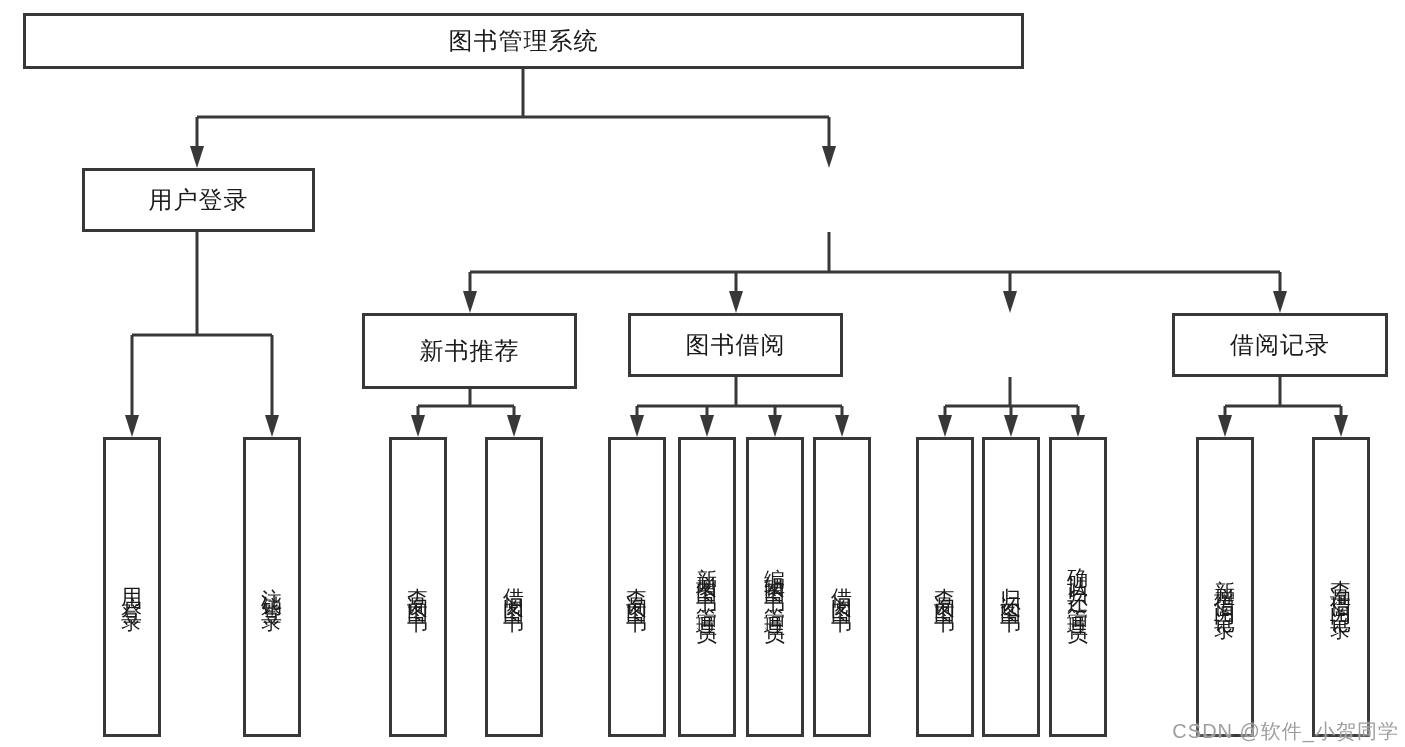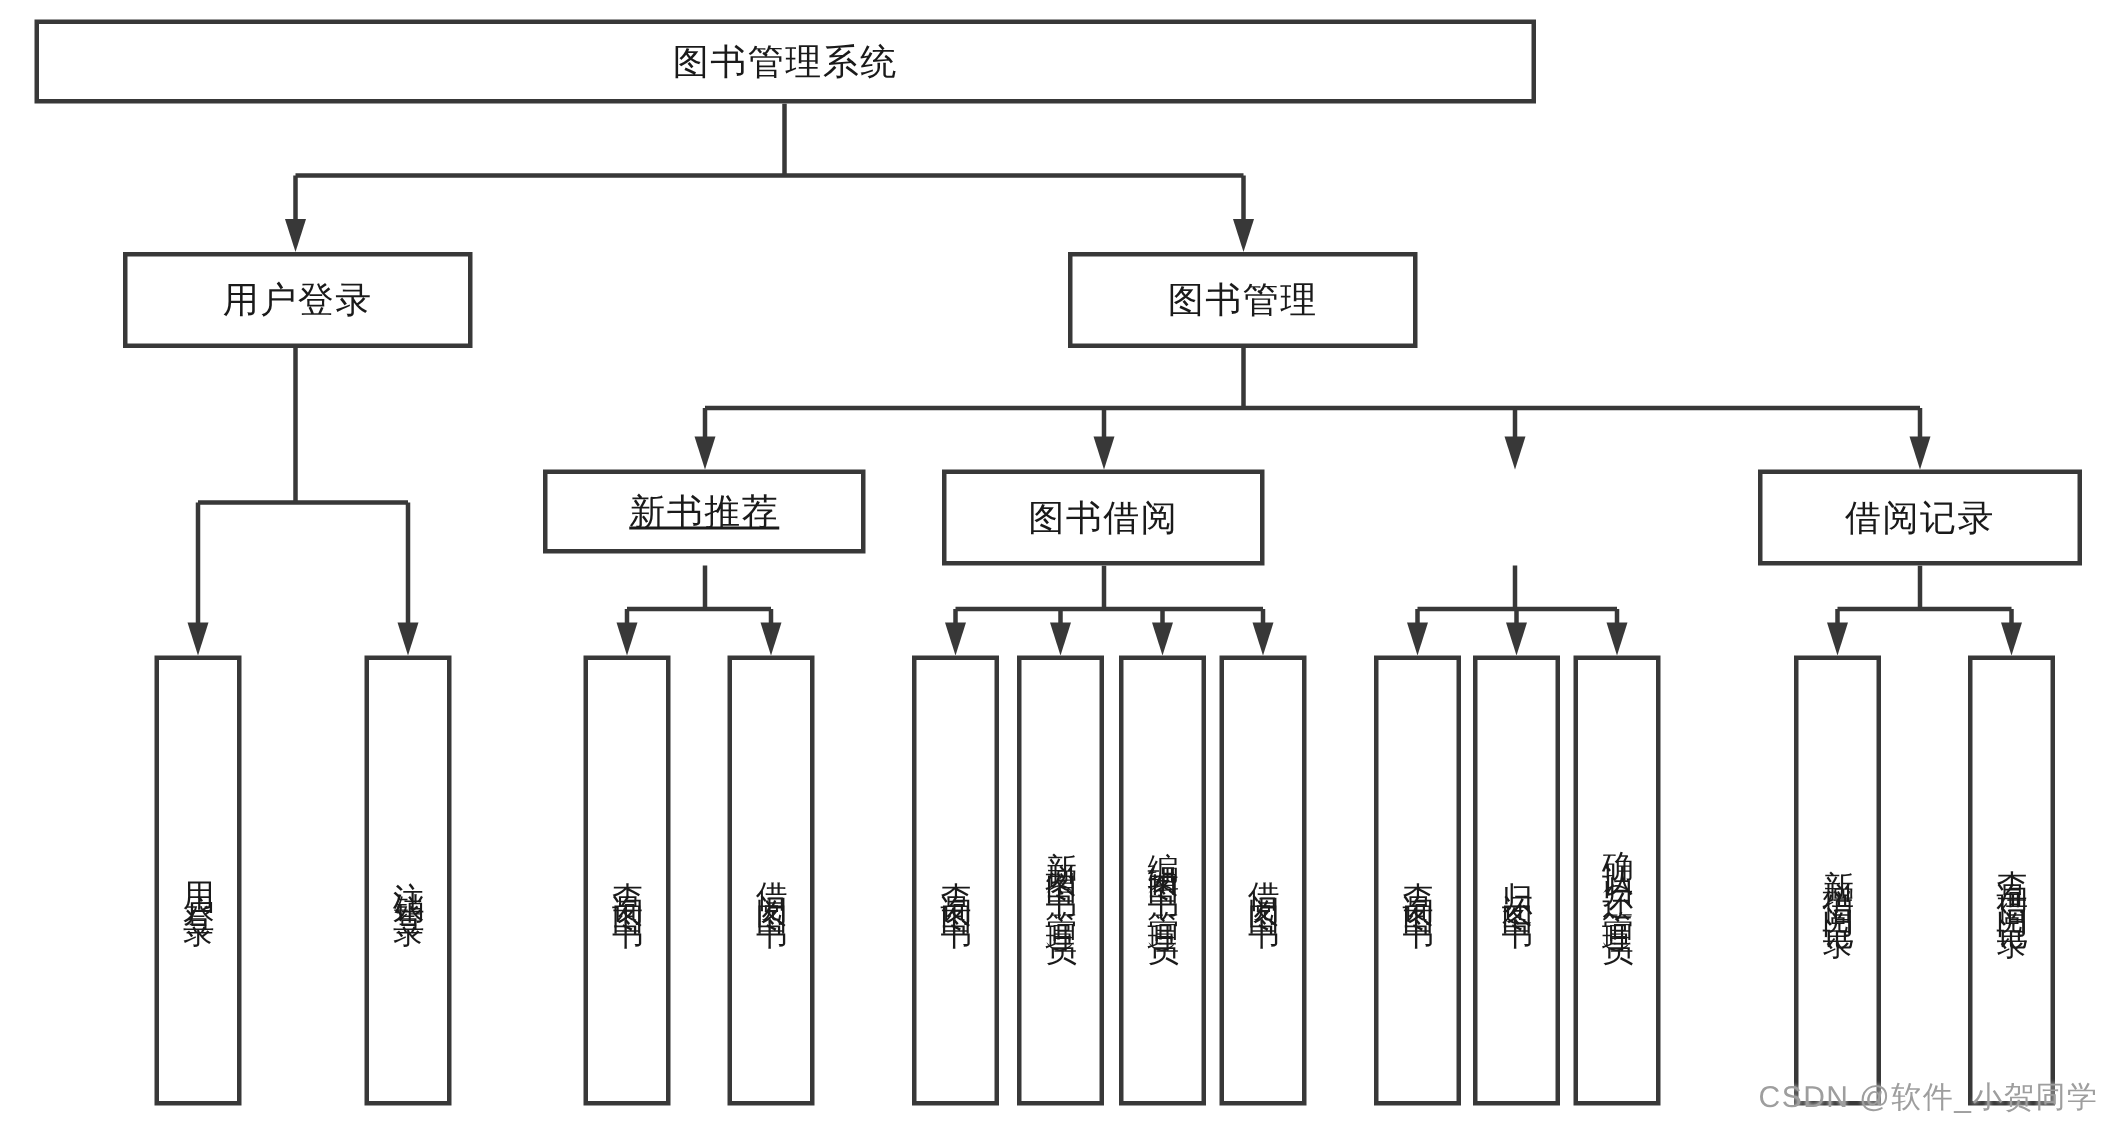--- a/index.html
+++ b/index.html
@@ -41,21 +41,21 @@
     text-orientation: mixed;
     letter-spacing: 8px;
     line-height: 1;
     white-space: nowrap;
   }
 
   
   .b-root { left: 23px;  top: 13px;  width: 1001px; height: 56px; }
   .b-l2a  { left: 82px;  top: 168px; width: 233px;  height: 64px; }
   .b-l2b  { left: 712px; top: 168px; width: 233px;  height: 64px; }
-  .b-l3a  { left: 362px; top: 313px; width: 215px;  height: 56px; text-decoration: underline; }
+  .b-l3a  { left: 362px; top: 313px; width: 215px;  height: 76px; }
   .b-l3b  { left: 628px; top: 313px; width: 215px;  height: 64px; font-family: Liberation Serif, serif; }
   .b-l3c  { left: 902px; top: 313px; width: 216px;  height: 64px; }
   .b-l3d  { left: 1172px;top: 313px; width: 216px;  height: 64px; }
 
   
   .v1  { left: 103px; }
   .v2  { left: 243px; }
   .v3  { left: 389px; }
   .v4  { left: 485px; }
   .v5  { left: 608px; }
@@ -123,23 +123,20 @@
     <polygon points="1334,415 1348,415 1341,437"></polygon>
   </svg>
 
   <div class="hbox b-root">
     <span>图书管理系统</span>
   </div>
 
   <div class="hbox b-l2a">
     <span>用户登录</span>
   </div>
-  <div class="hbox b-l2b">
-    <span>图书管理</span>
-  </div>
 
   <div class="hbox b-l3a">
     <span>新书推荐</span>
   </div>
   <div class="hbox b-l3b">
     <span>图书借阅</span>
   </div>
   <div class="hbox b-l3d">
     <span>借阅记录</span>
   </div>

